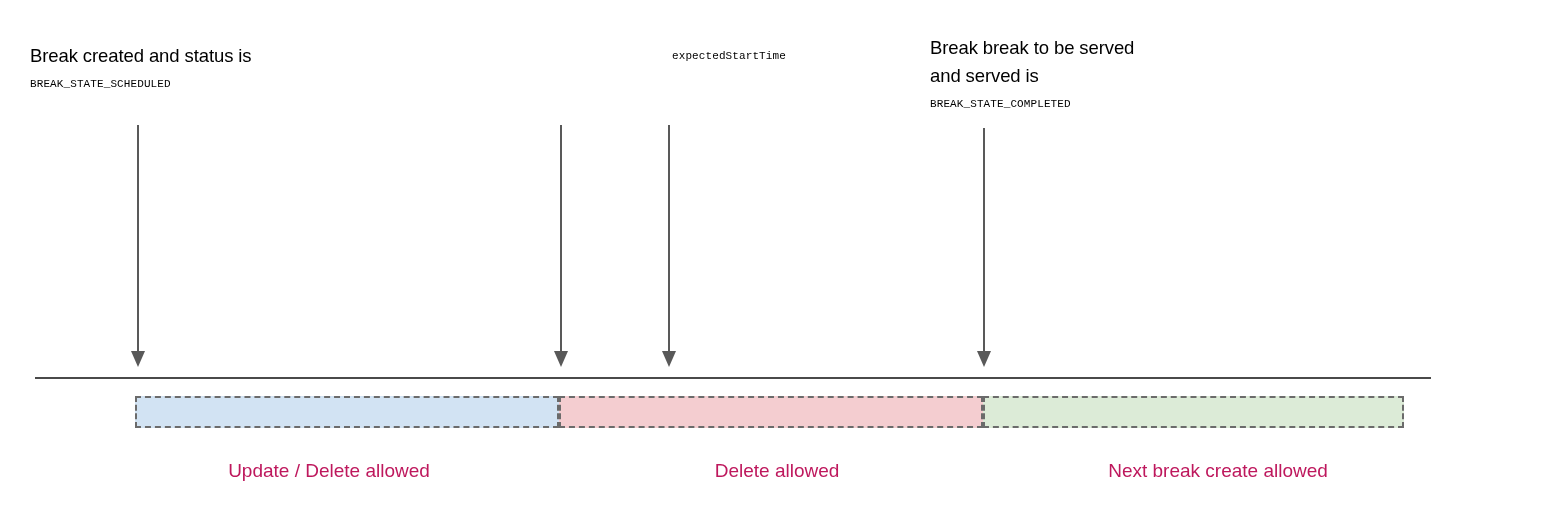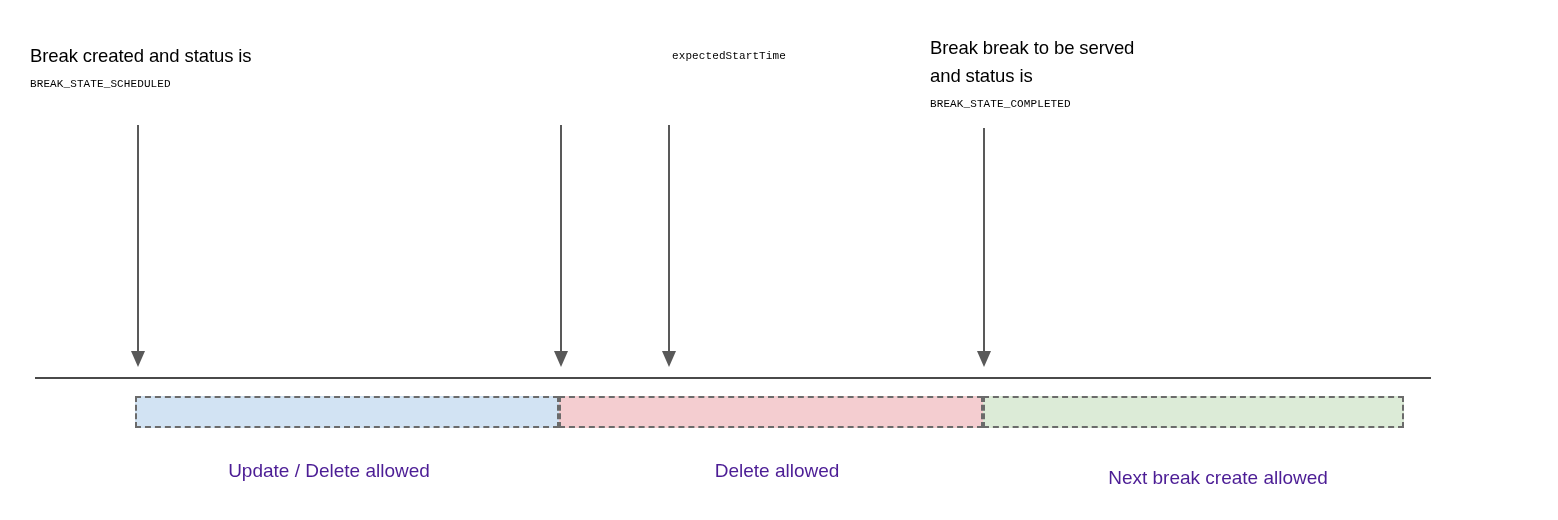--- a/index.html
+++ b/index.html
@@ -92,34 +92,34 @@
     top: 396px;
     height: 32px;
     box-sizing: border-box;
     border: 2.4px dashed #6b6b6b;
   }
 
   
   .phase-caption {
     position: absolute;
     font-size: 19px;
-    color: #4c1d95;
+    color: #be185d;
     text-align: center;
     white-space: nowrap;
     transform: translateX(-50%);
   }
 </style>
 </head>
 <body>
 
 <div id="canvas">
 
   <div class="annotation" id="label-0" style="left: 30px; top: 42px;"><span class="line plain">Break created and status is</span><span class="line mono">BREAK_STATE_SCHEDULED</span></div>
   <div class="annotation" id="label-2" style="left: 672px; top: 42px;"><span class="line mono">expectedStartTime</span></div>
-  <div class="annotation" id="label-3" style="left: 930px; top: 34px;"><span class="line plain">Break break to be served</span><span class="line plain">and status is</span><span class="line mono">BREAK_STATE_COMPLETED</span></div>
+  <div class="annotation" id="label-3" style="left: 930px; top: 34px;"><span class="line plain">Break break to be served</span><span class="line plain">and served is</span><span class="line mono">BREAK_STATE_COMPLETED</span></div>
 
   <div class="marker-arrow" id="arrow-0" style="left: 137px; top: 125px;">
     <div class="shaft" style="height: 228px; background: rgb(89, 89, 89);"></div>
     <div class="head" style="top: 226px; border-top-color: rgb(89, 89, 89);"></div>
   </div>
   <div class="marker-arrow" id="arrow-1" style="left: 560px; top: 125px;">
     <div class="shaft" style="height: 228px; background: rgb(89, 89, 89);"></div>
     <div class="head" style="top: 226px; border-top-color: rgb(89, 89, 89);"></div>
   </div>
   <div class="marker-arrow" id="arrow-2" style="left: 668px; top: 125px;">
@@ -136,15 +136,15 @@
     <div class="axis-head" style="left: 1427px; border-left-color: rgb(74, 74, 74);"></div>
     <div class="axis-label" style="left: 1451px; top: -12px;">time</div>
   </div>
 
   <div class="phase-bar" id="bar-0" style="left: 135px; width: 424px; background: rgb(210, 227, 243); border-color: rgb(107, 107, 107);"></div>
   <div class="phase-bar" id="bar-1" style="left: 559px; width: 424px; background: rgb(244, 205, 208); border-color: rgb(107, 107, 107);"></div>
   <div class="phase-bar" id="bar-2" style="left: 983px; width: 421px; background: rgb(220, 235, 215); border-color: rgb(107, 107, 107);"></div>
 
   <div class="phase-caption" id="caption-0" style="left: 329px; top: 460px;">Update / Delete allowed</div>
   <div class="phase-caption" id="caption-1" style="left: 777px; top: 460px;">Delete allowed</div>
-  <div class="phase-caption" id="caption-2" style="left: 1218px; top: 460px; margin-top: 7px;">Next break create allowed</div>
+  <div class="phase-caption" id="caption-2" style="left: 1218px; top: 460px;">Next break create allowed</div>
 
 </div>
 
 </body></html>

